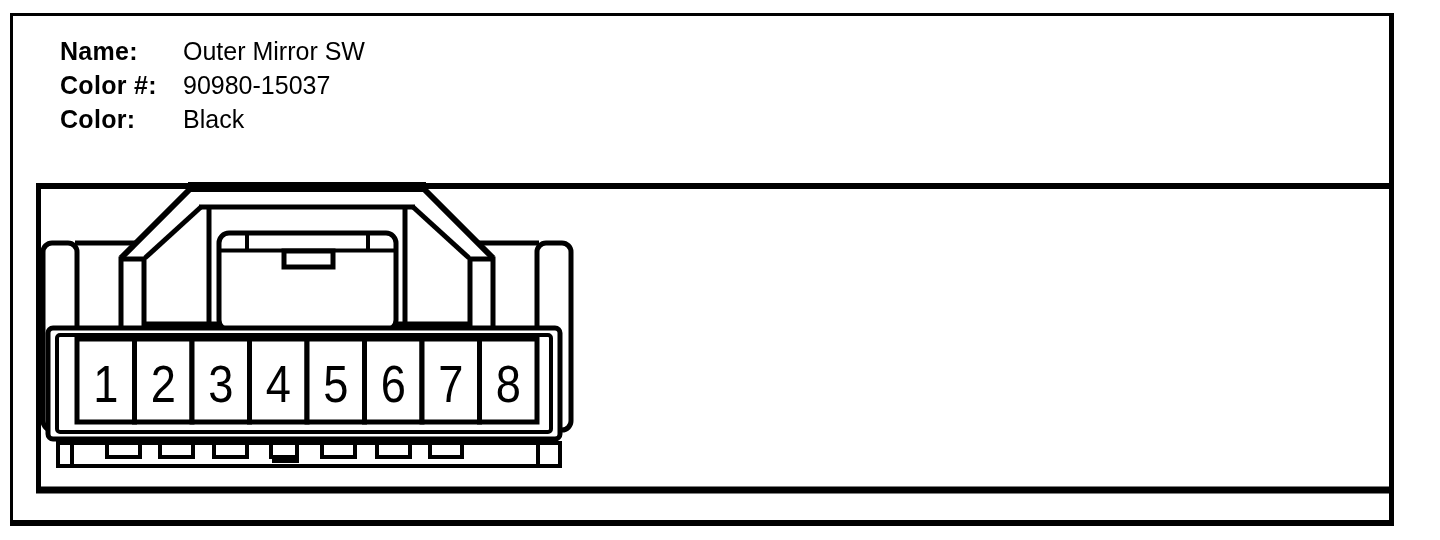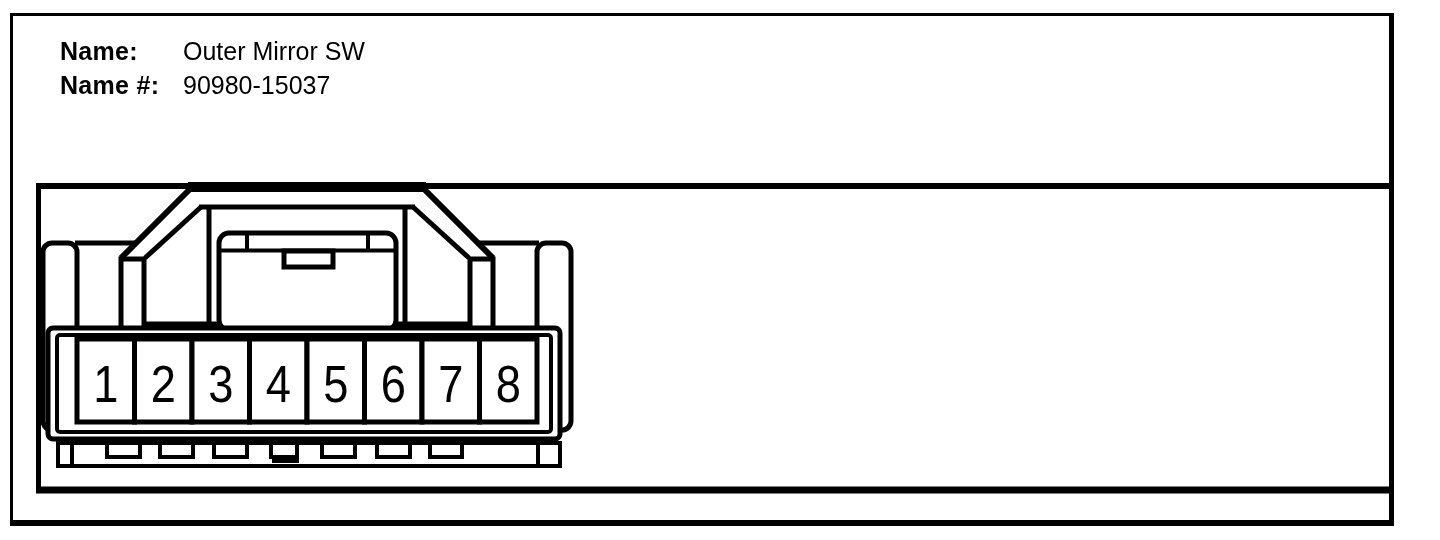--- a/index.html
+++ b/index.html
@@ -34,21 +34,24 @@
 </head>
 <body>
 
 <div class="outer-frame"></div>
 
 <div class="info-panel">
   <div class="info-row">
     <span class="info-label">Name:</span><span class="info-value">Outer Mirror SW</span>
   </div>
   <div class="info-row">
-    <span class="info-label">Name #:</span><span class="info-value">90980-15037</span>
+    <span class="info-label">Color #:</span><span class="info-value">90980-15037</span>
+  </div>
+  <div class="info-row">
+    <span class="info-label">Color:</span><span class="info-value">Black</span>
   </div>
 </div>
 
 <svg class="diagram-svg" viewBox="0 0 1440 540">
   <g stroke="#000000" fill="none">
 
     <line x1="36" y1="186" x2="1391" y2="186" stroke-width="6"></line>
     <line x1="38.5" y1="184" x2="38.5" y2="490" stroke-width="5"></line>
     <line x1="36" y1="490" x2="1391" y2="490" stroke-width="7"></line>
 

